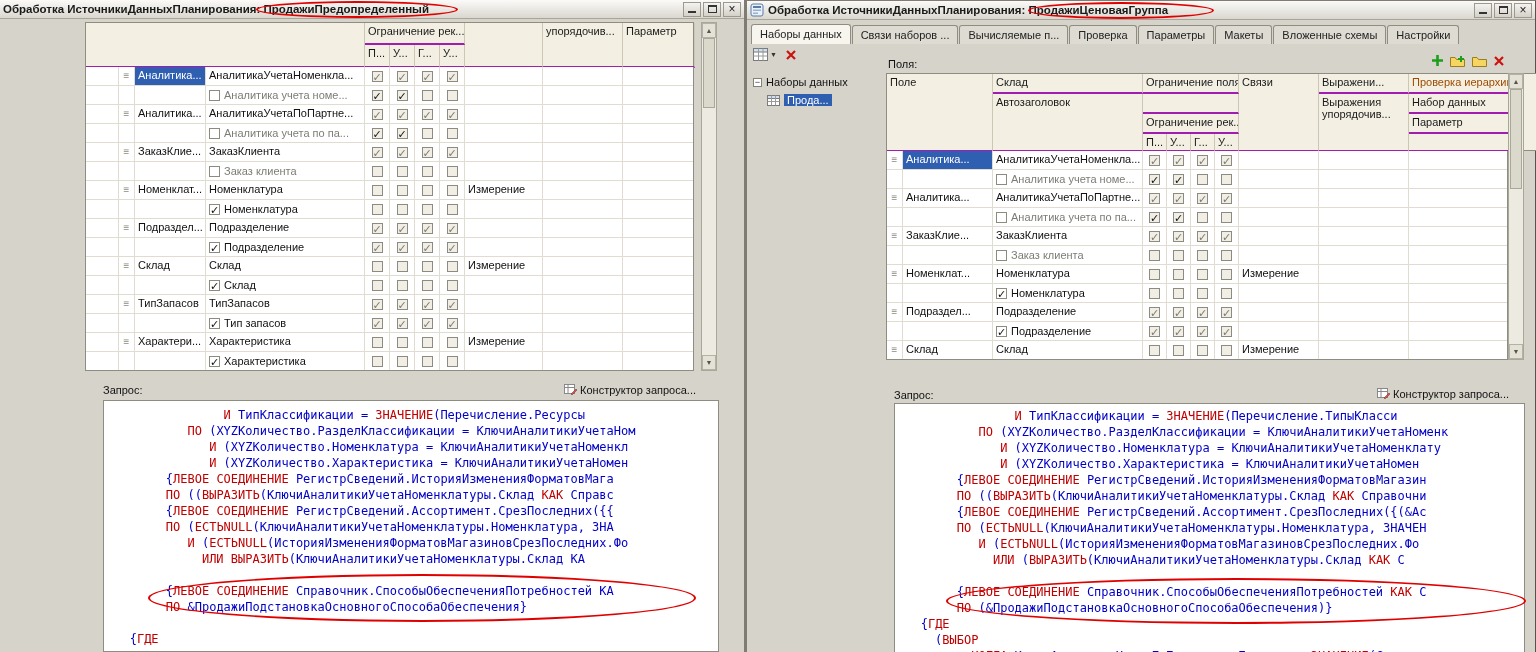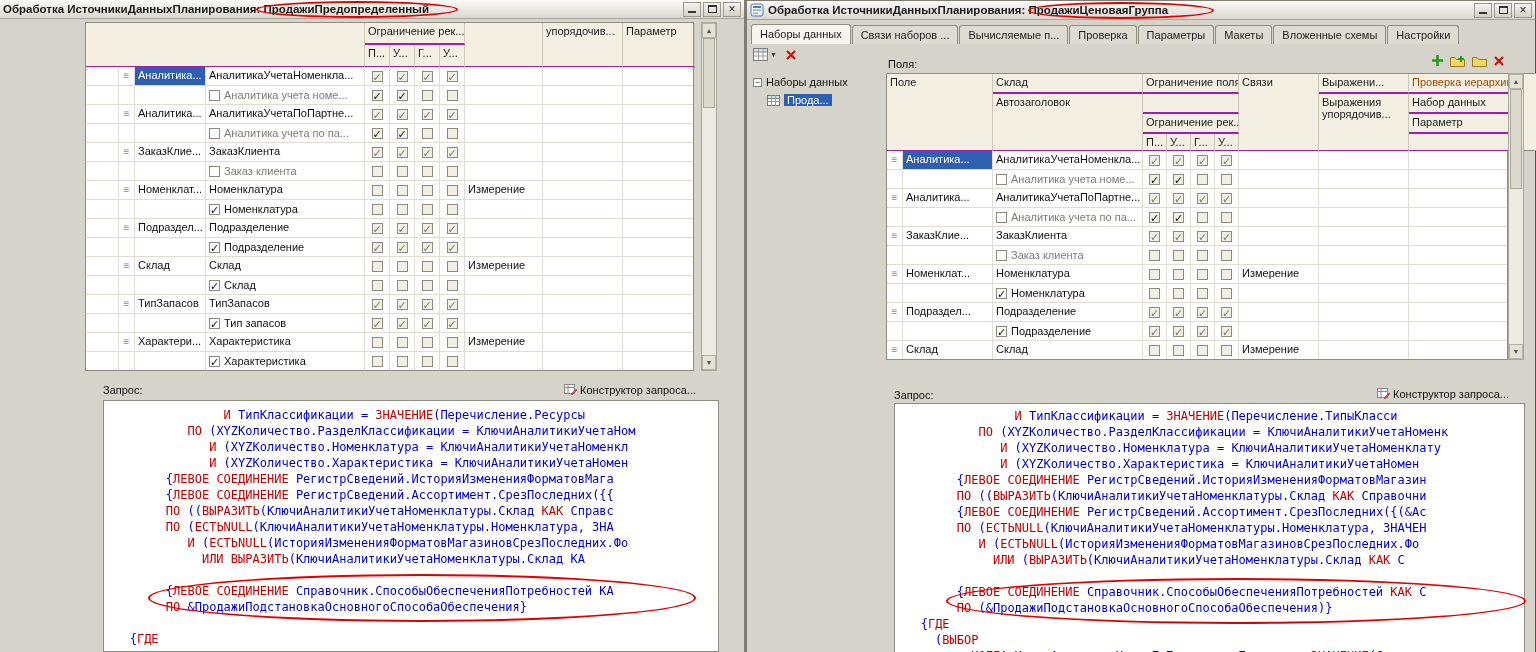--- a/index.html
+++ b/index.html
@@ -471,22 +471,22 @@
           </svg>
       </span>
       <span>Конструктор запроса...</span>
     </div>
     <div class="querybox" id="lw-query" style="left:103px;top:400px;width:616px;height:252px">
         <div class="qline"><span>                </span><span class="kw">И</span><span> </span><span>ТипКлассификации</span><span> = </span><span class="kw">ЗНАЧЕНИЕ</span><span>(</span><span>Перечисление</span><span>.</span><span>Ресурсы</span></div>
         <div class="qline"><span>           </span><span class="kw">ПО</span><span> (</span><span>XYZКоличество</span><span>.</span><span>РазделКлассификации</span><span> = </span><span>КлючиАналитикиУчетаНом</span></div>
         <div class="qline"><span>              </span><span class="kw">И</span><span> (</span><span>XYZКоличество</span><span>.</span><span>Номенклатура</span><span> = </span><span>КлючиАналитикиУчетаНоменкл</span></div>
         <div class="qline"><span>              </span><span class="kw">И</span><span> (</span><span>XYZКоличество</span><span>.</span><span>Характеристика</span><span> = </span><span>КлючиАналитикиУчетаНомен</span></div>
         <div class="qline"><span>        {</span><span class="kw">ЛЕВОЕ</span><span> </span><span class="kw">СОЕДИНЕНИЕ</span><span> </span><span>РегистрСведений</span><span>.</span><span>ИсторияИзмененияФорматовМага</span></div>
+        <div class="qline"><span>        </span><span class="kw">ПО</span><span> ((</span><span class="kw">ВЫРАЗИТЬ</span><span>(</span><span>КлючиАналитикиУчетаНоменклатуры</span><span>.</span><span>Склад</span><span> </span><span class="kw">КАК</span><span> </span><span>Справс</span></div>
         <div class="qline"><span>        {</span><span class="kw">ЛЕВОЕ</span><span> </span><span class="kw">СОЕДИНЕНИЕ</span><span> </span><span>РегистрСведений</span><span>.</span><span>Ассортимент</span><span>.</span><span>СрезПоследних</span><span>({{</span></div>
-        <div class="qline"><span>        </span><span class="kw">ПО</span><span> ((</span><span class="kw">ВЫРАЗИТЬ</span><span>(</span><span>КлючиАналитикиУчетаНоменклатуры</span><span>.</span><span>Склад</span><span> </span><span class="kw">КАК</span><span> </span><span>Справс</span></div>
         <div class="qline"><span>        </span><span class="kw">ПО</span><span> (</span><span class="kw">ЕСТЬNULL</span><span>(</span><span>КлючиАналитикиУчетаНоменклатуры</span><span>.</span><span>Номенклатура</span><span>, </span><span>ЗНА</span></div>
         <div class="qline"><span>           </span><span class="kw">И</span><span> (</span><span class="kw">ЕСТЬNULL</span><span>(</span><span>ИсторияИзмененияФорматовМагазиновСрезПоследних</span><span>.</span><span>Фо</span></div>
         <div class="qline"><span>             </span><span class="kw">ИЛИ</span><span> </span><span class="kw">ВЫРАЗИТЬ</span><span>(</span><span>КлючиАналитикиУчетаНоменклатуры</span><span>.</span><span>Склад</span><span> </span><span>КА</span></div>
         <div class="qline">&nbsp;</div>
         <div class="qline"><span>        {</span><span class="kw">ЛЕВОЕ</span><span> </span><span class="kw">СОЕДИНЕНИЕ</span><span> </span><span>Справочник</span><span>.</span><span>СпособыОбеспеченияПотребностей</span><span> </span><span>КА</span></div>
         <div class="qline"><span>        </span><span class="kw">ПО</span><span> &amp;</span><span>ПродажиПодстановкаОсновногоСпособаОбеспечения</span><span>}</span></div>
         <div class="qline">&nbsp;</div>
         <div class="qline"><span>   {</span><span class="kw">ГДЕ</span></div>
       </div>
   </div>

